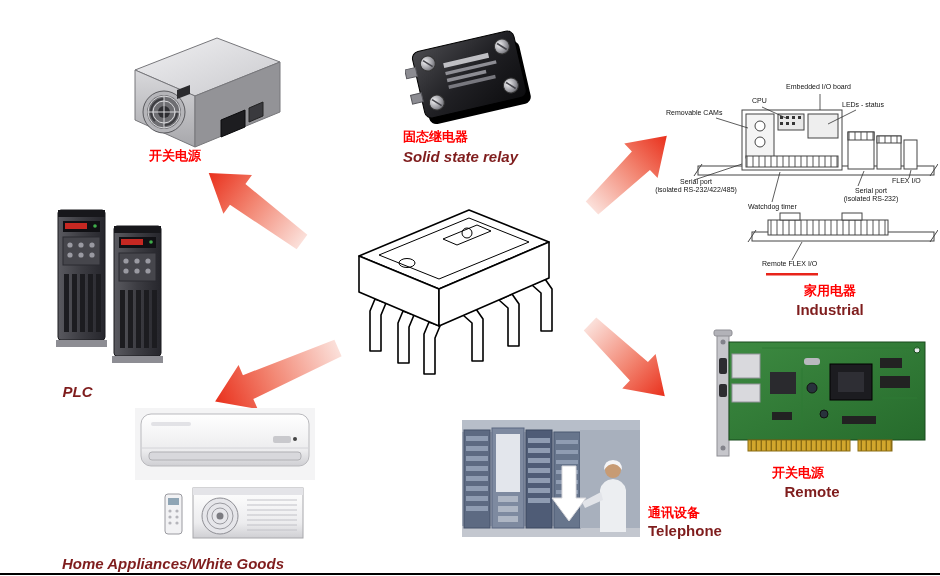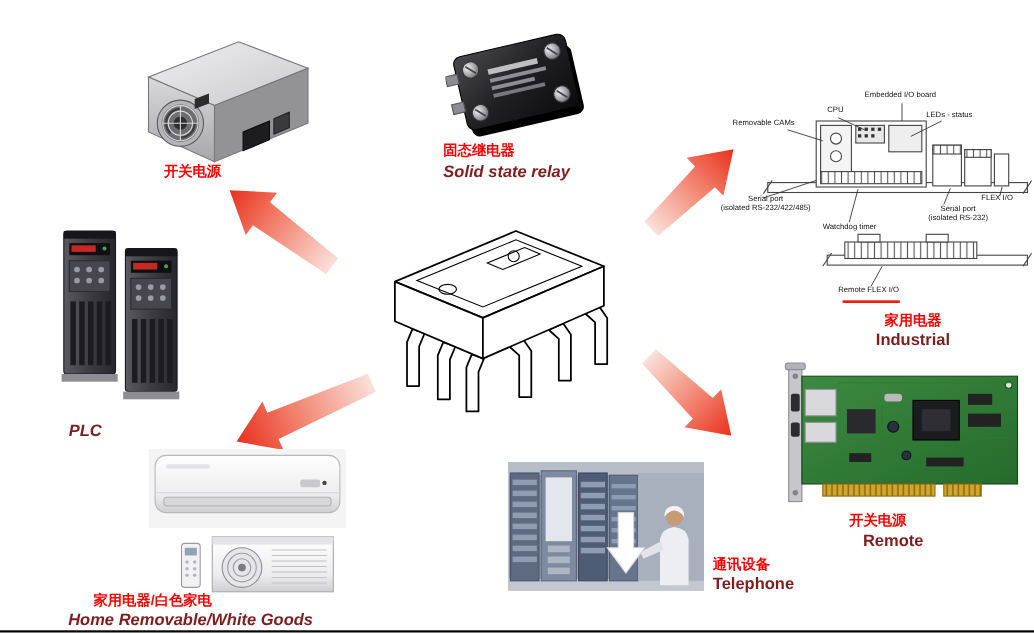--- a/index.html
+++ b/index.html
@@ -288,22 +288,21 @@
         <line x1="112" y1="92" x2="162" y2="92"></line>
           <line x1="112" y1="97" x2="162" y2="97"></line>
         <line x1="112" y1="102" x2="162" y2="102"></line>
           <line x1="112" y1="107" x2="162" y2="107"></line>
         <line x1="112" y1="112" x2="162" y2="112"></line>
           <line x1="112" y1="117" x2="162" y2="117"></line>
         <line x1="112" y1="122" x2="162" y2="122"></line>
       </g>
     </g>
   </svg>
-  <div class="cn" style="left:85px;top:537px">家用电器/白色家电</div>
-  <div class="en italic" style="left:62px;top:555px">Home Removable/White Goods</div>
+  <div class="en italic" style="left:62px;top:555px">Home Appliances/White Goods</div>
 
   <svg class="abs" style="left:462px;top:420px" width="178" height="117" viewBox="0 0 178 117">
     <rect width="178" height="117" fill="#9aa3b2"></rect>
     <rect width="178" height="12" fill="#b7bec9"></rect>
     <rect x="0" y="106" width="178" height="11" fill="#c3c7cf"></rect>
     <g>
       <rect x="2" y="10" width="26" height="98" fill="#5d6a82" stroke="#46526a"></rect>
       <rect x="30" y="8" width="32" height="100" fill="#7e8aa0" stroke="#5a6680"></rect>
       <rect x="34" y="14" width="24" height="58" fill="#e3e6ec"></rect>
       <rect x="64" y="10" width="26" height="98" fill="#4f5c76" stroke="#3c4860"></rect>

